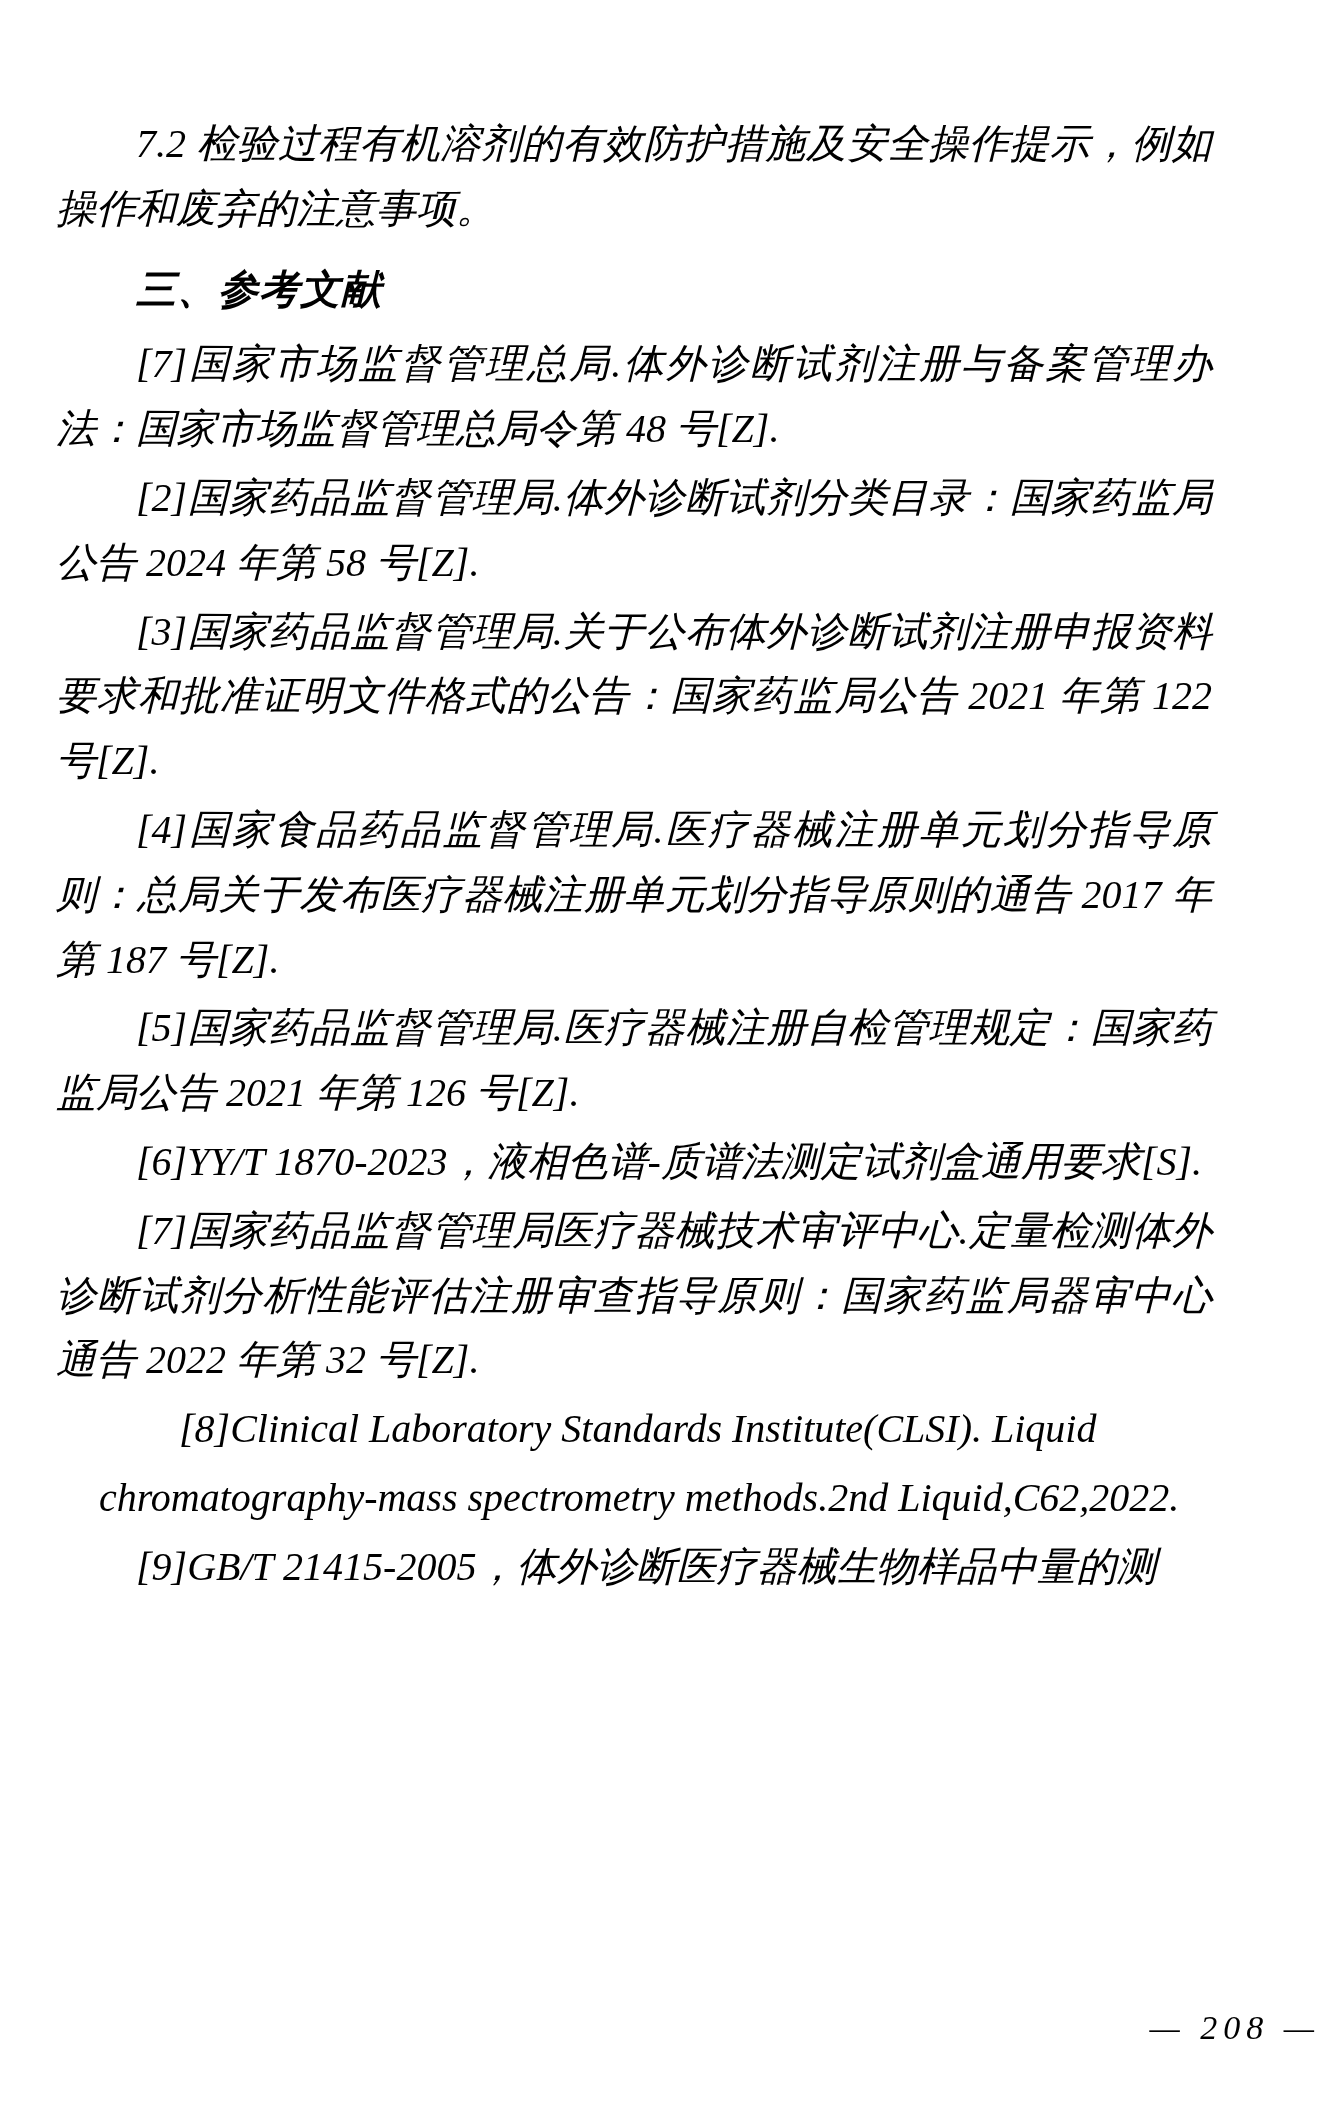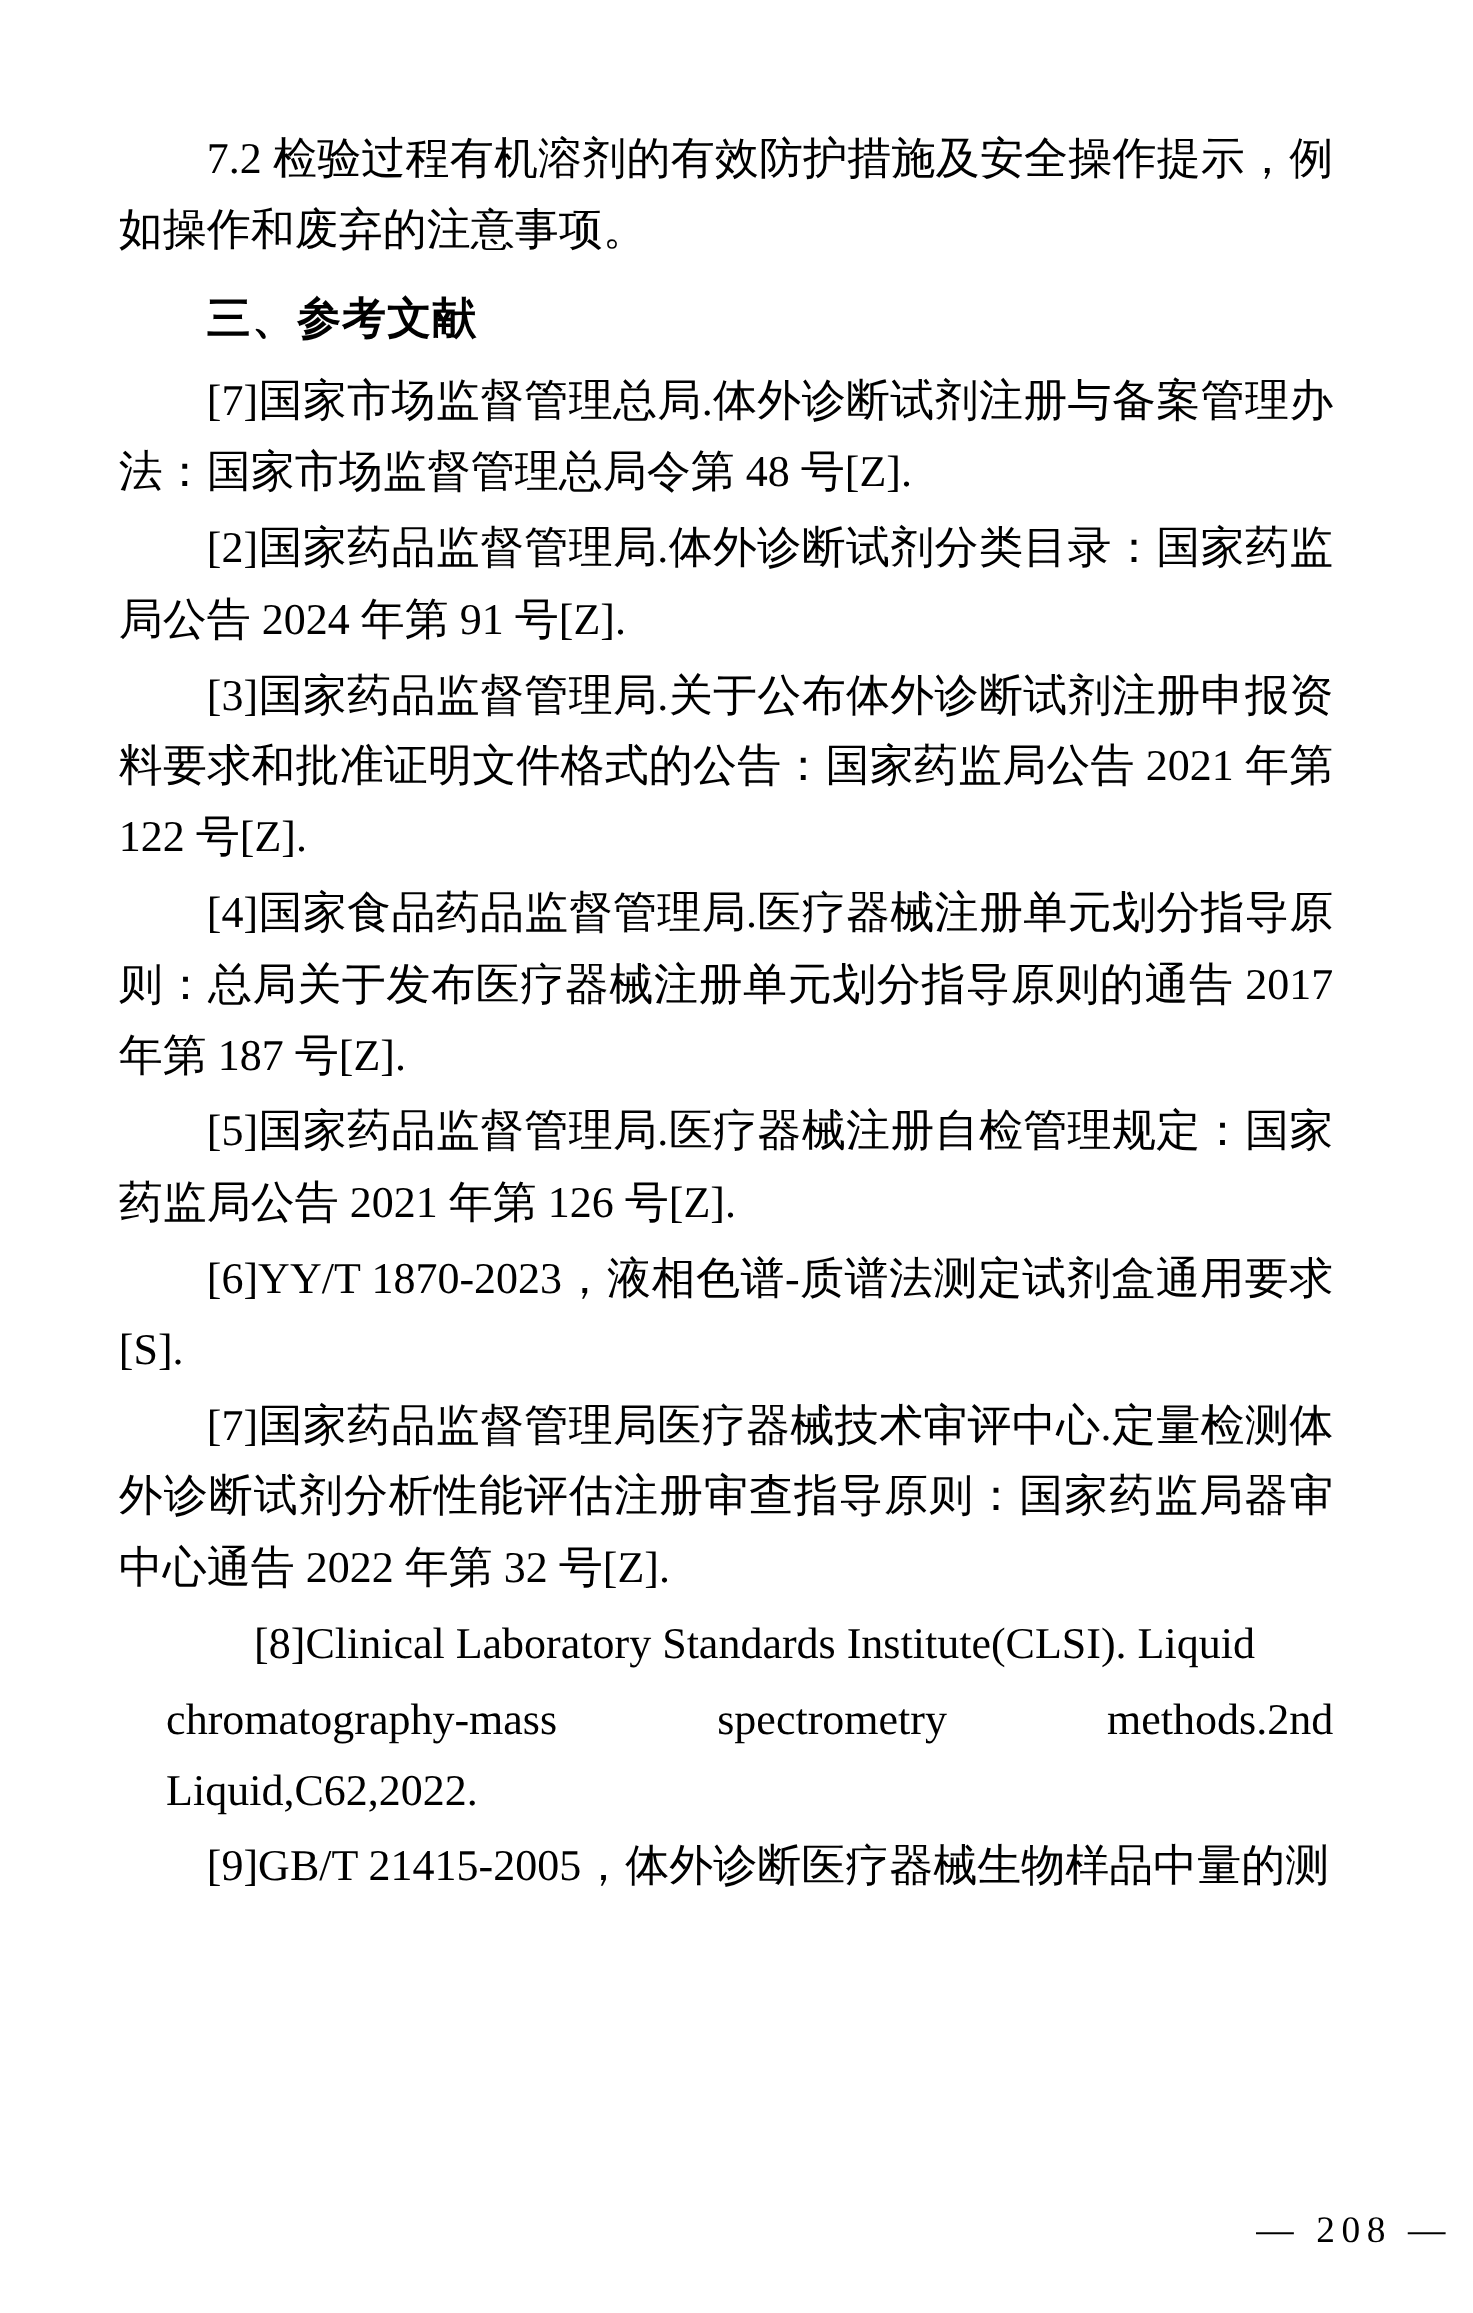--- a/index.html
+++ b/index.html
@@ -10,22 +10,23 @@
   body {
     font-family: "Liberation Serif", "DejaVu Serif", serif;
     color: #000000;
   }
   .page {
     position: relative;
     width: 1320px;
     height: 2103px;
     background: #ffffff;
     box-sizing: border-box;
-    padding: 112px 108px 0 108px;
+    padding: 112px 108px 0 56px;
     overflow: hidden;
+    font-style: italic;
   }
   .doc-body {
     font-size: 40px;
     line-height: 1.62;
     text-align: justify;
     text-justify: inter-ideograph;
   }
   p {
     margin: 0 0 6px 0;
   }
@@ -65,21 +66,21 @@
 <body>
 
 <div class="page">
   <div class="doc-body">
 
     <p class="indent">7.2 检验过程有机溶剂的有效防护措施及安全操作提示，例如操作和废弃的注意事项。</p>
 
     <p class="section-heading">三、参考文献</p>
 
     <p class="indent ref">[7]国家市场监督管理总局.体外诊断试剂注册与备案管理办法：国家市场监督管理总局令第 48 号[Z].</p>
-    <p class="indent ref">[2]国家药品监督管理局.体外诊断试剂分类目录：国家药监局公告 2024 年第 91 号[Z].</p>
+    <p class="indent ref">[2]国家药品监督管理局.体外诊断试剂分类目录：国家药监局公告 2024 年第 58 号[Z].</p>
     <p class="indent ref">[3]国家药品监督管理局.关于公布体外诊断试剂注册申报资料要求和批准证明文件格式的公告：国家药监局公告 2021 年第 122 号[Z].</p>
     <p class="indent ref">[4]国家食品药品监督管理局.医疗器械注册单元划分指导原则：总局关于发布医疗器械注册单元划分指导原则的通告 2017 年第 187 号[Z].</p>
     <p class="indent ref">[5]国家药品监督管理局.医疗器械注册自检管理规定：国家药监局公告 2021 年第 126 号[Z].</p>
     <p class="indent ref">[6]YY/T 1870-2023，液相色谱-质谱法测定试剂盒通用要求[S].</p>
     <p class="indent ref">[7]国家药品监督管理局医疗器械技术审评中心.定量检测体外诊断试剂分析性能评估注册审查指导原则：国家药监局器审中心通告 2022 年第 32 号[Z].</p>
 
     <p class="latin-ref ref">[8]Clinical    Laboratory    Standards    Institute(CLSI).    Liquid</p>
     <p class="latin-ref cont ref">chromatography-mass spectrometry methods.2nd Liquid,C62,2022.</p>
 
     <p class="indent ref">[9]GB/T 21415-2005，体外诊断医疗器械生物样品中量的测</p>

